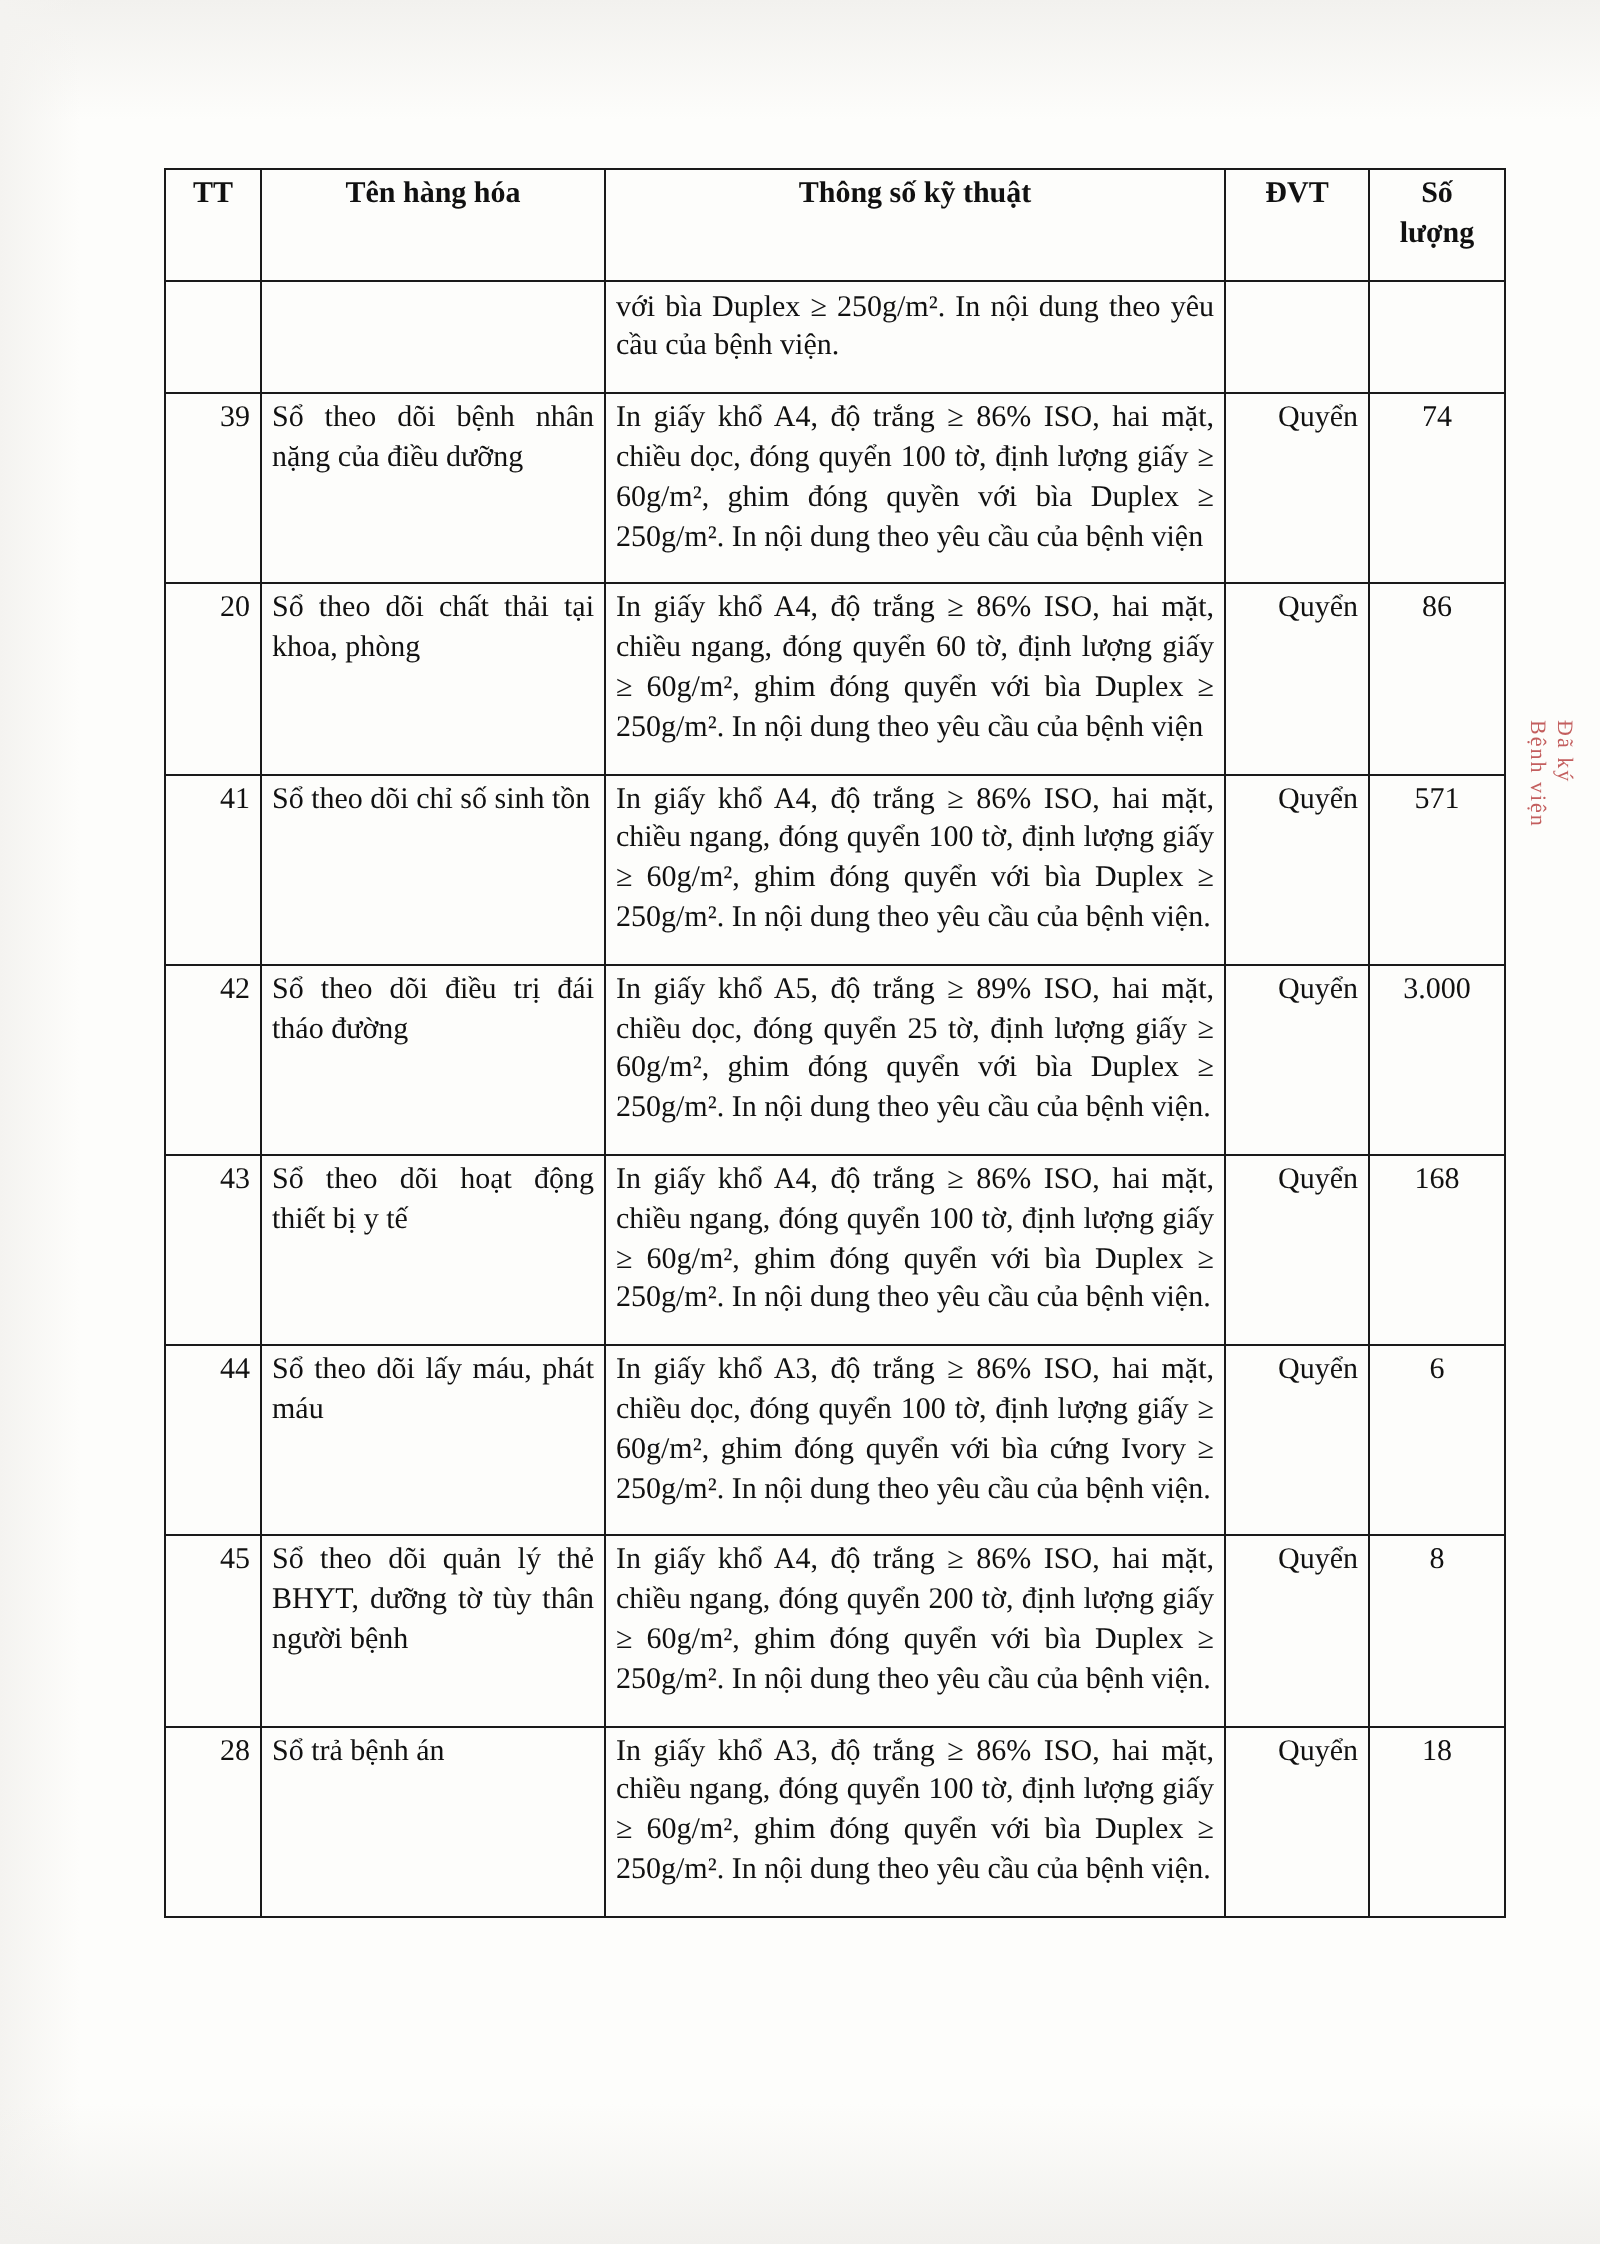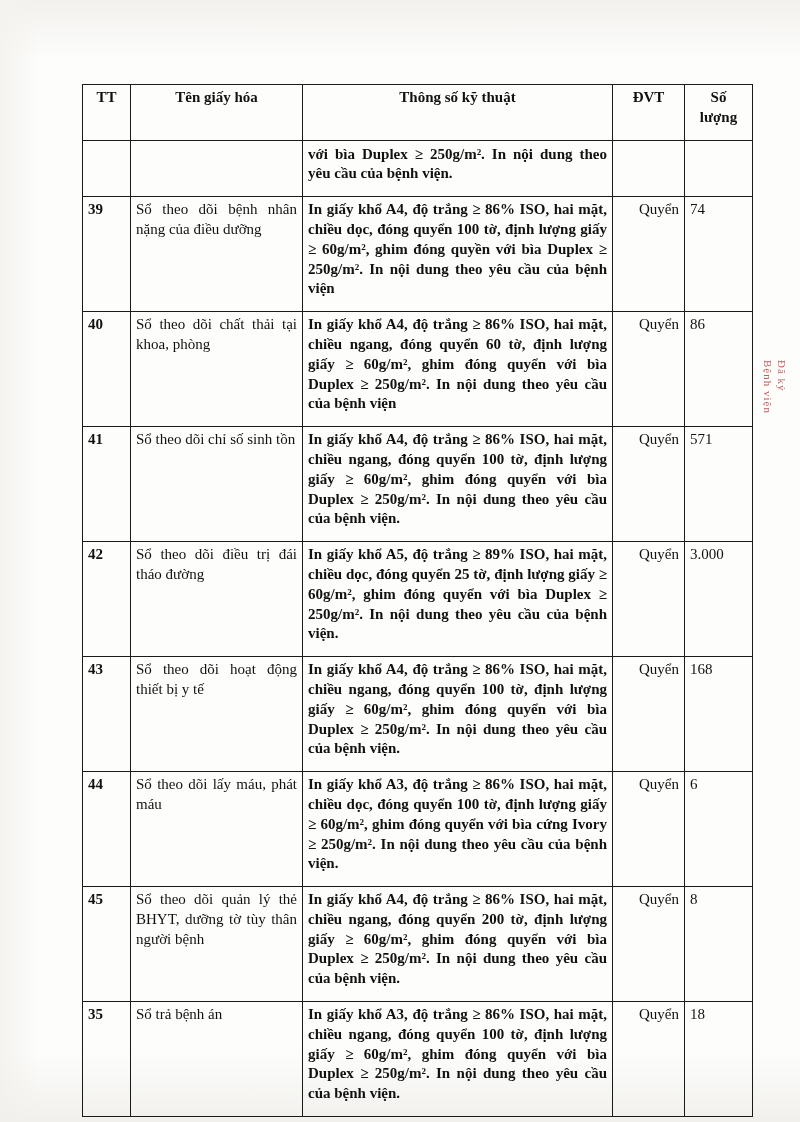--- a/index.html
+++ b/index.html
@@ -64,48 +64,47 @@
     padding: 7px 4px 8px 4px;
     vertical-align: middle;
   }
   col.c-tt { width: 48px; }
   col.c-name { width: 172px; }
   col.c-spec { width: 310px; }
   col.c-unit { width: 72px; }
   col.c-qty { width: 68px; }
 
   td.tt {
-    text-align: left;
+    text-align: right;
     vertical-align: middle;
     font-size: 15px;
-    font-weight: bold;
   }
   td.name {
     text-align: justify;
     text-justify: inter-word;
     font-size: 15px;
     padding-left: 6px;
     padding-right: 6px;
   }
   td.spec {
     text-align: justify;
     text-justify: inter-word;
     font-size: 14.5px;
     padding-left: 6px;
     padding-right: 6px;
     hyphens: none;
-    font-weight: bold;
   }
   td.unit {
     text-align: right;
     vertical-align: bottom;
     font-size: 15px;
     padding-bottom: 6px;
   }
   td.qty {
+    text-align: center;
     vertical-align: bottom;
     font-size: 15px;
     padding-bottom: 6px;
   }
   
   tr.partial td.spec { padding-top: 4px; }
 
   .stamp {
     position: absolute;
     right: 12px;
@@ -140,21 +139,21 @@
       <colgroup>
         <col class="c-tt">
         <col class="c-name">
         <col class="c-spec">
         <col class="c-unit">
         <col class="c-qty">
       </colgroup>
       <thead>
         <tr>
           <th>TT</th>
-          <th>Tên giấy hóa</th>
+          <th>Tên hàng hóa</th>
           <th>Thông số kỹ thuật</th>
           <th>ĐVT</th>
           <th>
             <div>Số</div>
             <div>lượng</div>
           </th>
         </tr>
       </thead>
       <tbody>
         <tr class="partial">
@@ -165,21 +164,21 @@
           <td class="qty"></td>
         </tr>
         <tr>
           <td class="tt">39</td>
           <td class="name">Sổ theo dõi bệnh nhân nặng của điều dưỡng</td>
           <td class="spec">In giấy khổ A4, độ trắng ≥ 86% ISO, hai mặt, chiều dọc, đóng quyển 100 tờ, định lượng giấy ≥ 60g/m², ghim đóng quyền với bìa Duplex ≥ 250g/m². In nội dung theo yêu cầu của bệnh viện</td>
           <td class="unit">Quyển</td>
           <td class="qty">74</td>
         </tr>
         <tr>
-          <td class="tt">40</td>
+          <td class="tt">20</td>
           <td class="name">Sổ theo dõi chất thải tại khoa, phòng</td>
           <td class="spec">In giấy khổ A4, độ trắng ≥ 86% ISO, hai mặt, chiều ngang, đóng quyển 60 tờ, định lượng giấy ≥ 60g/m², ghim đóng quyển với bìa Duplex ≥ 250g/m². In nội dung theo yêu cầu của bệnh viện</td>
           <td class="unit">Quyển</td>
           <td class="qty">86</td>
         </tr>
         <tr>
           <td class="tt">41</td>
           <td class="name">Sổ theo dõi chỉ số sinh tồn</td>
           <td class="spec">In giấy khổ A4, độ trắng ≥ 86% ISO, hai mặt, chiều ngang, đóng quyển 100 tờ, định lượng giấy ≥ 60g/m², ghim đóng quyển với bìa Duplex ≥ 250g/m². In nội dung theo yêu cầu của bệnh viện.</td>
           <td class="unit">Quyển</td>
@@ -207,21 +206,21 @@
           <td class="qty">6</td>
         </tr>
         <tr>
           <td class="tt">45</td>
           <td class="name">Sổ theo dõi quản lý thẻ BHYT, dưỡng tờ tùy thân người bệnh</td>
           <td class="spec">In giấy khổ A4, độ trắng ≥ 86% ISO, hai mặt, chiều ngang, đóng quyển 200 tờ, định lượng giấy ≥ 60g/m², ghim đóng quyển với bìa Duplex ≥ 250g/m². In nội dung theo yêu cầu của bệnh viện.</td>
           <td class="unit">Quyển</td>
           <td class="qty">8</td>
         </tr>
         <tr>
-          <td class="tt">35</td>
+          <td class="tt">28</td>
           <td class="name">Sổ trả bệnh án</td>
           <td class="spec">In giấy khổ A3, độ trắng ≥ 86% ISO, hai mặt, chiều ngang, đóng quyển 100 tờ, định lượng giấy ≥ 60g/m², ghim đóng quyển với bìa Duplex ≥ 250g/m². In nội dung theo yêu cầu của bệnh viện.</td>
           <td class="unit">Quyển</td>
           <td class="qty">18</td>
         </tr>
       </tbody>
     </table>
   </div>
 </div>
 

